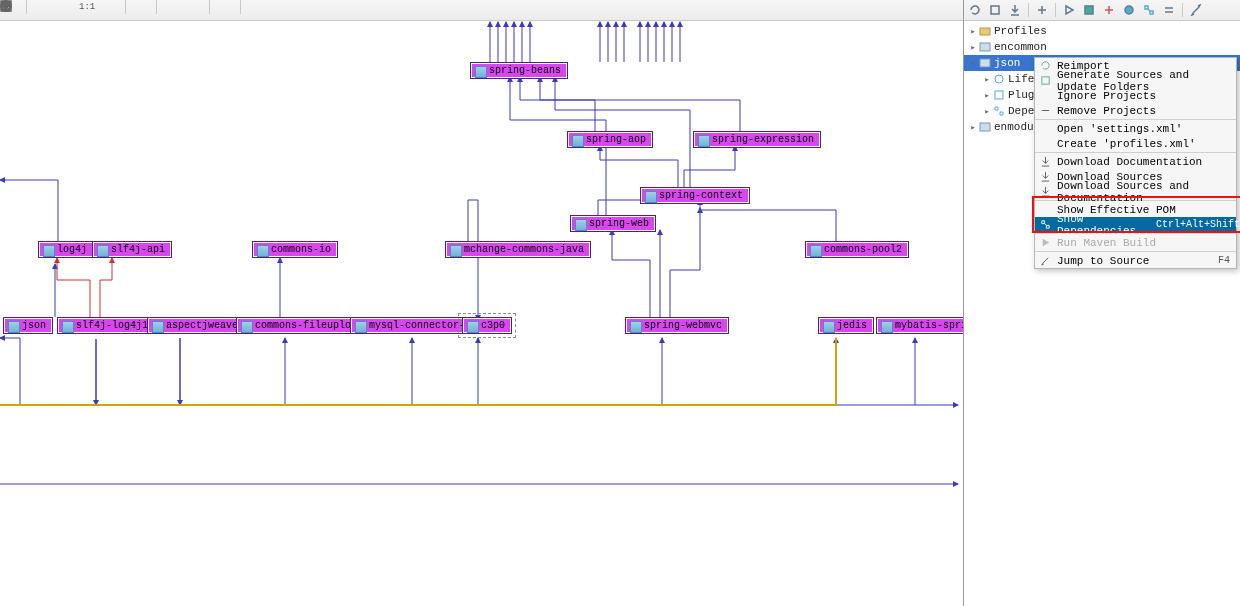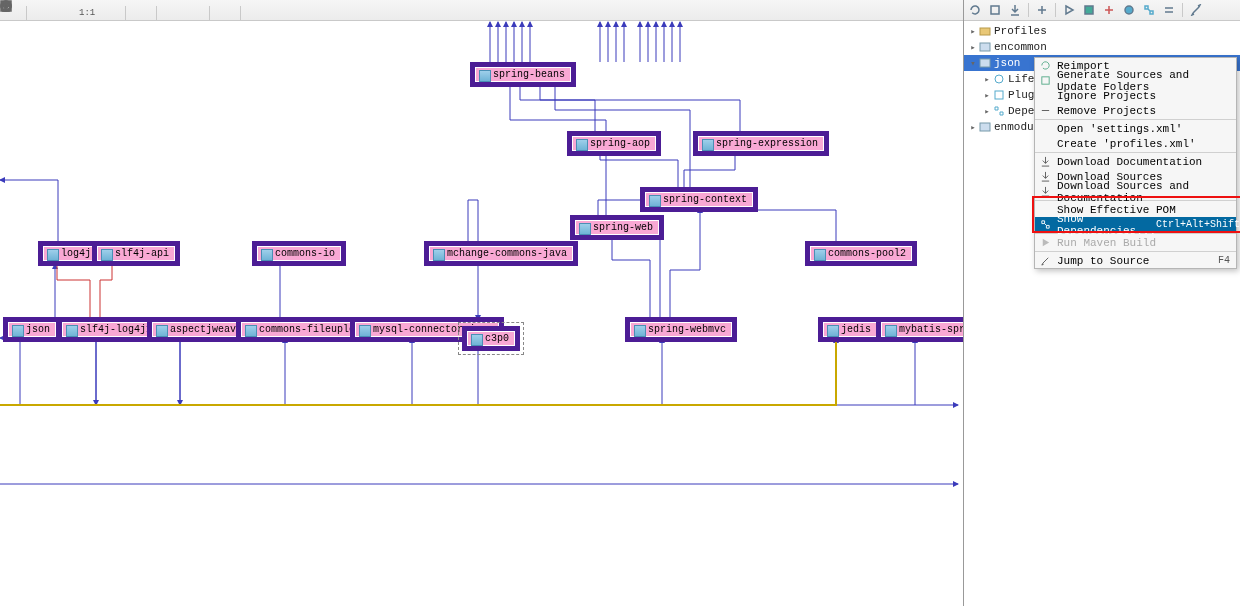--- a/index.html
+++ b/index.html
@@ -1,23 +1,23 @@
 <!DOCTYPE html>
 <html><head>
 <meta charset="utf-8">
 <style>
 html,body{margin:0;padding:0;width:1240px;height:606px;font-family:"Courier New",monospace;font-size:11px;background:#fff;overflow:hidden}
 .root{display:flex;width:100%;height:100%}
 .diagram{flex:1;position:relative;border-right:1px solid #999;overflow:hidden}
 .diagram svg{position:absolute;top:0;left:0;width:100%;height:100%}
-.toolbar{position:absolute;top:0;left:0;right:0;height:20px;background:linear-gradient(#f6f6f6,#ececec);border-bottom:1px solid #c9c9c9;display:flex;align-items:flex-end;padding:0 4px;gap:8px;z-index:5}
+.toolbar{position:absolute;top:0;left:0;right:0;height:20px;background:linear-gradient(#f6f6f6,#ececec);border-bottom:1px solid #c9c9c9;display:flex;align-items:flex-start;padding:0 4px;gap:8px;z-index:5}
 .tb-icon{width:14px;height:14px;display:flex;align-items:center;justify-content:center;color:#555;cursor:pointer}
 .tb-icon svg{width:12px;height:12px;stroke:#666;fill:none;stroke-width:1.5}
 .tb-sep{width:1px;height:14px;background:#c9c9c9}
-.node{position:absolute;background:#f9a8d4;border:5px solid #4c1d95;padding:2px 6px 2px 18px;font-size:10px;white-space:nowrap;box-shadow:inset 0 0 0 1px #fff;z-index:3}
+.node{position:absolute;background:#d946ef;border:1px solid #4c1d95;padding:2px 6px 2px 18px;font-size:10px;white-space:nowrap;box-shadow:inset 0 0 0 1px #fff;z-index:3}
 .node::before{content:"";position:absolute;left:4px;top:3px;width:10px;height:10px;background:linear-gradient(#9ecfea,#6fb3d6);border:1px solid #4a8fb5}
 .node.sel{outline:1px dashed #888;outline-offset:3px}
 .sidebar{width:276px;background:#fff;display:flex;flex-direction:column}
 .side-toolbar{height:20px;background:linear-gradient(#f6f6f6,#ececec);border-bottom:1px solid #c9c9c9;display:flex;align-items:center;padding:0 4px;gap:6px}
 .side-toolbar .tb-icon svg{stroke:#617a8f}
 .tree{flex:1;padding:2px 0;font-size:11px;position:relative}
 .tree-row{display:flex;align-items:center;height:16px;padding-left:4px;cursor:default}
 .tree-row .arr{width:10px;text-align:center;color:#666;font-size:9px}
 .tree-row .ico{width:14px;height:12px;display:inline-flex;align-items:center;justify-content:center;margin-right:2px}
 .tree-row .ico svg{width:12px;height:12px}
@@ -159,31 +159,31 @@
       <g stroke="#c9a800" fill="none" stroke-width="2">
         <path d="M836 338 V405 H0"></path>
       </g>
     </svg>
 
     <div class="node" style="left:470px;top:62px">spring-beans</div>
     <div class="node" style="left:567px;top:131px">spring-aop</div>
     <div class="node" style="left:693px;top:131px">spring-expression</div>
     <div class="node" style="left:640px;top:187px">spring-context</div>
     <div class="node" style="left:570px;top:215px">spring-web</div>
-    <div class="node" style="left:424px;top:241px">mchange-commons-java</div>
+    <div class="node" style="left:445px;top:241px">mchange-commons-java</div>
     <div class="node" style="left:252px;top:241px">commons-io</div>
     <div class="node" style="left:805px;top:241px">commons-pool2</div>
     <div class="node" style="left:38px;top:241px">log4j</div>
     <div class="node" style="left:92px;top:241px">slf4j-api</div>
     <div class="node" style="left:3px;top:317px">json</div>
     <div class="node" style="left:57px;top:317px">slf4j-log4j12</div>
     <div class="node" style="left:147px;top:317px">aspectjweaver</div>
     <div class="node" style="left:236px;top:317px">commons-fileupload</div>
     <div class="node" style="left:350px;top:317px">mysql-connector-java</div>
-    <div class="node sel" style="left:462px;top:326px">c3p0</div>
+    <div class="node sel" style="left:462px;top:317px">c3p0</div>
     <div class="node" style="left:625px;top:317px">spring-webmvc</div>
     <div class="node" style="left:818px;top:317px">jedis</div>
     <div class="node" style="left:876px;top:317px">mybatis-spring</div>
   </div>
 
   <div class="sidebar">
     <div class="side-toolbar">
       <span class="tb-icon">
           <svg viewBox="0 0 12 12">
             <path d="M2 6a4 4 0 1 1 1.2 2.8"></path>

